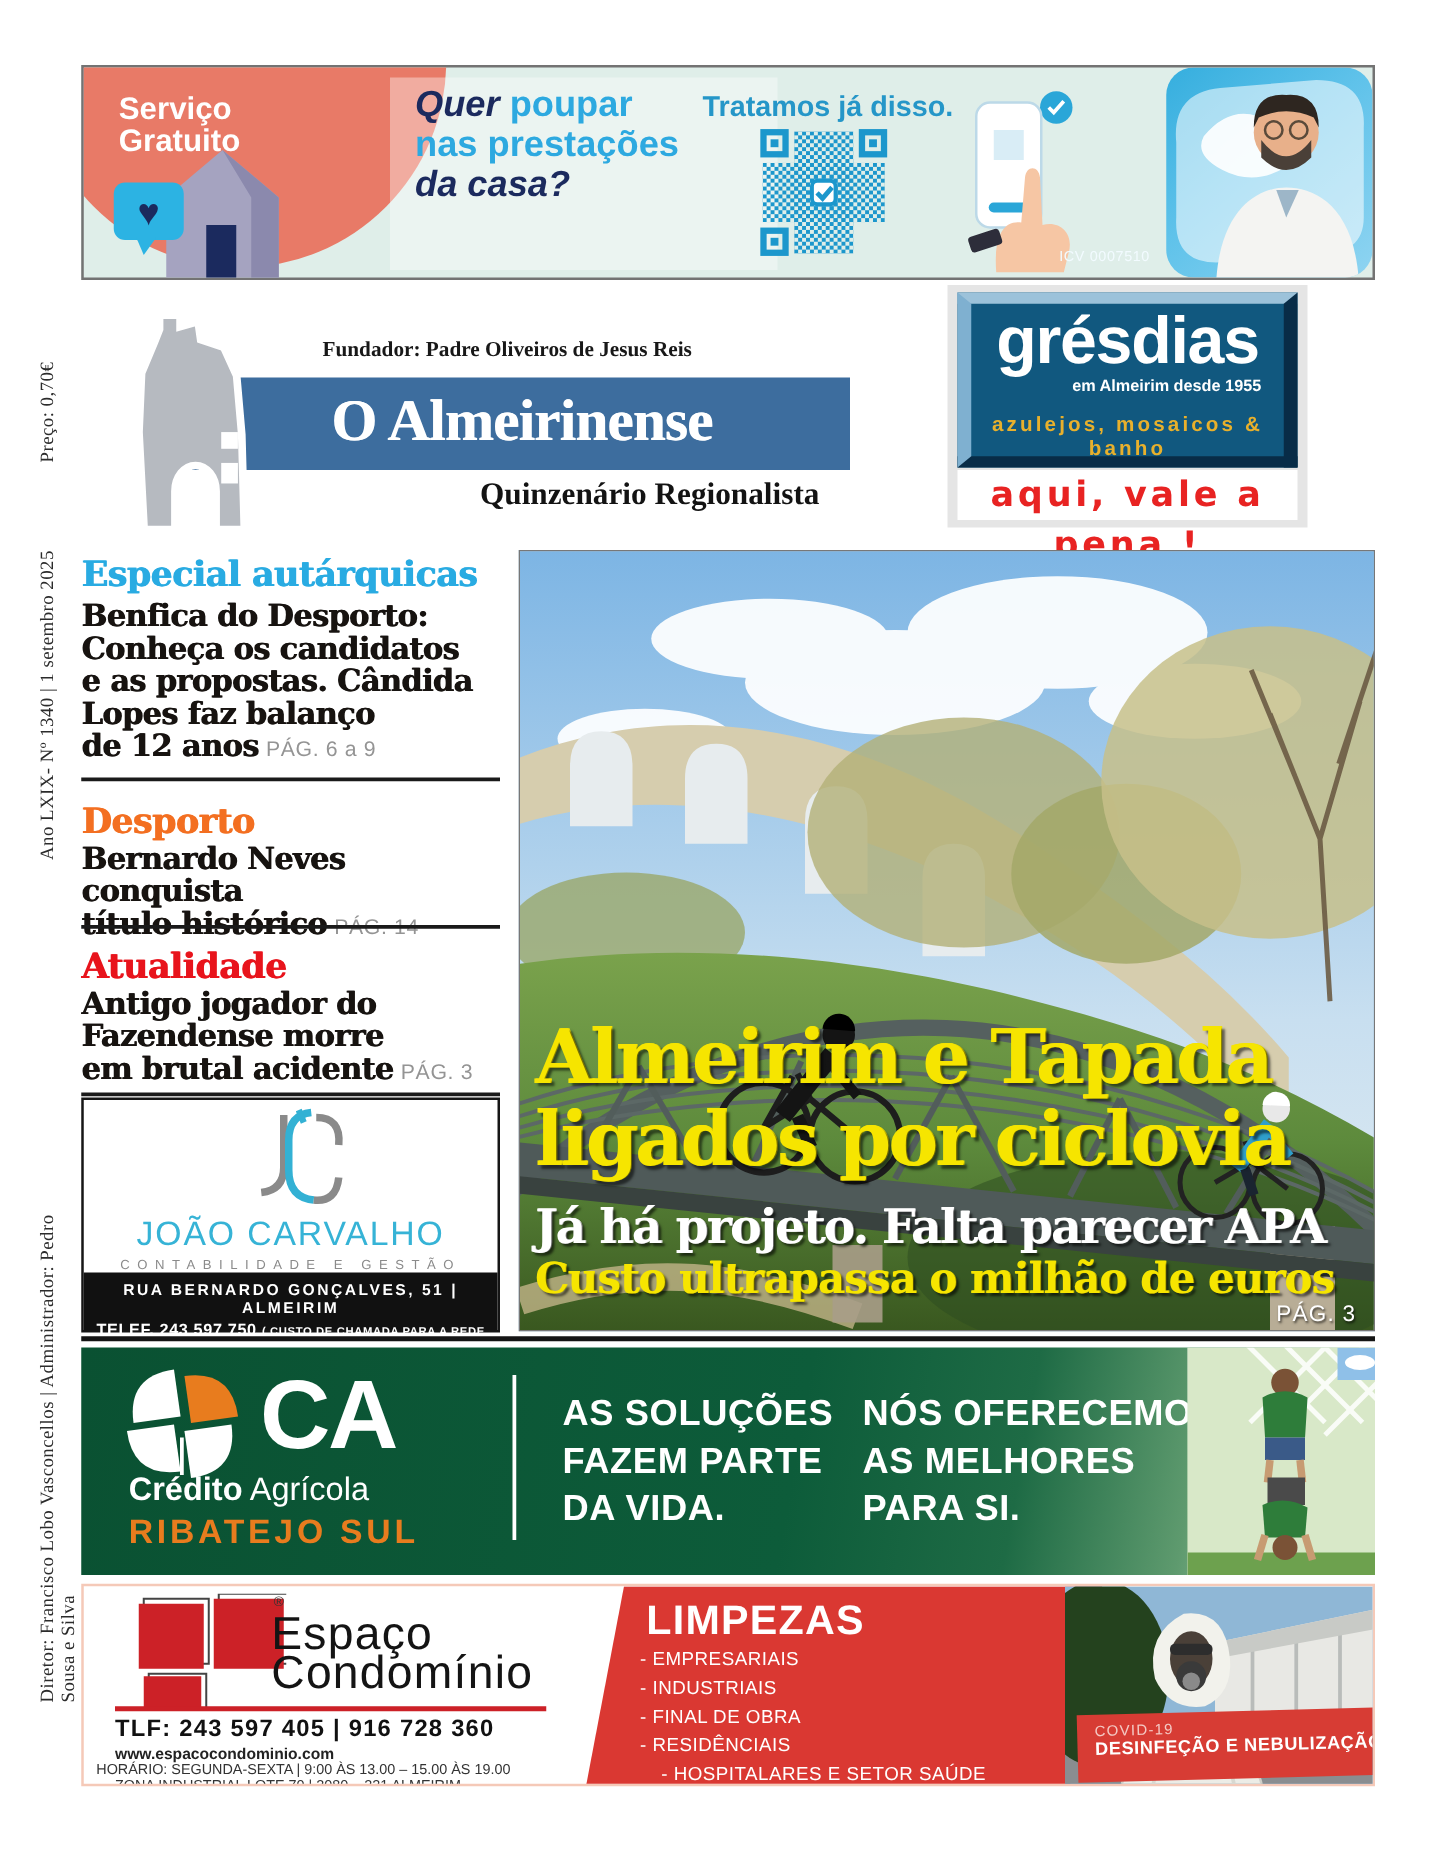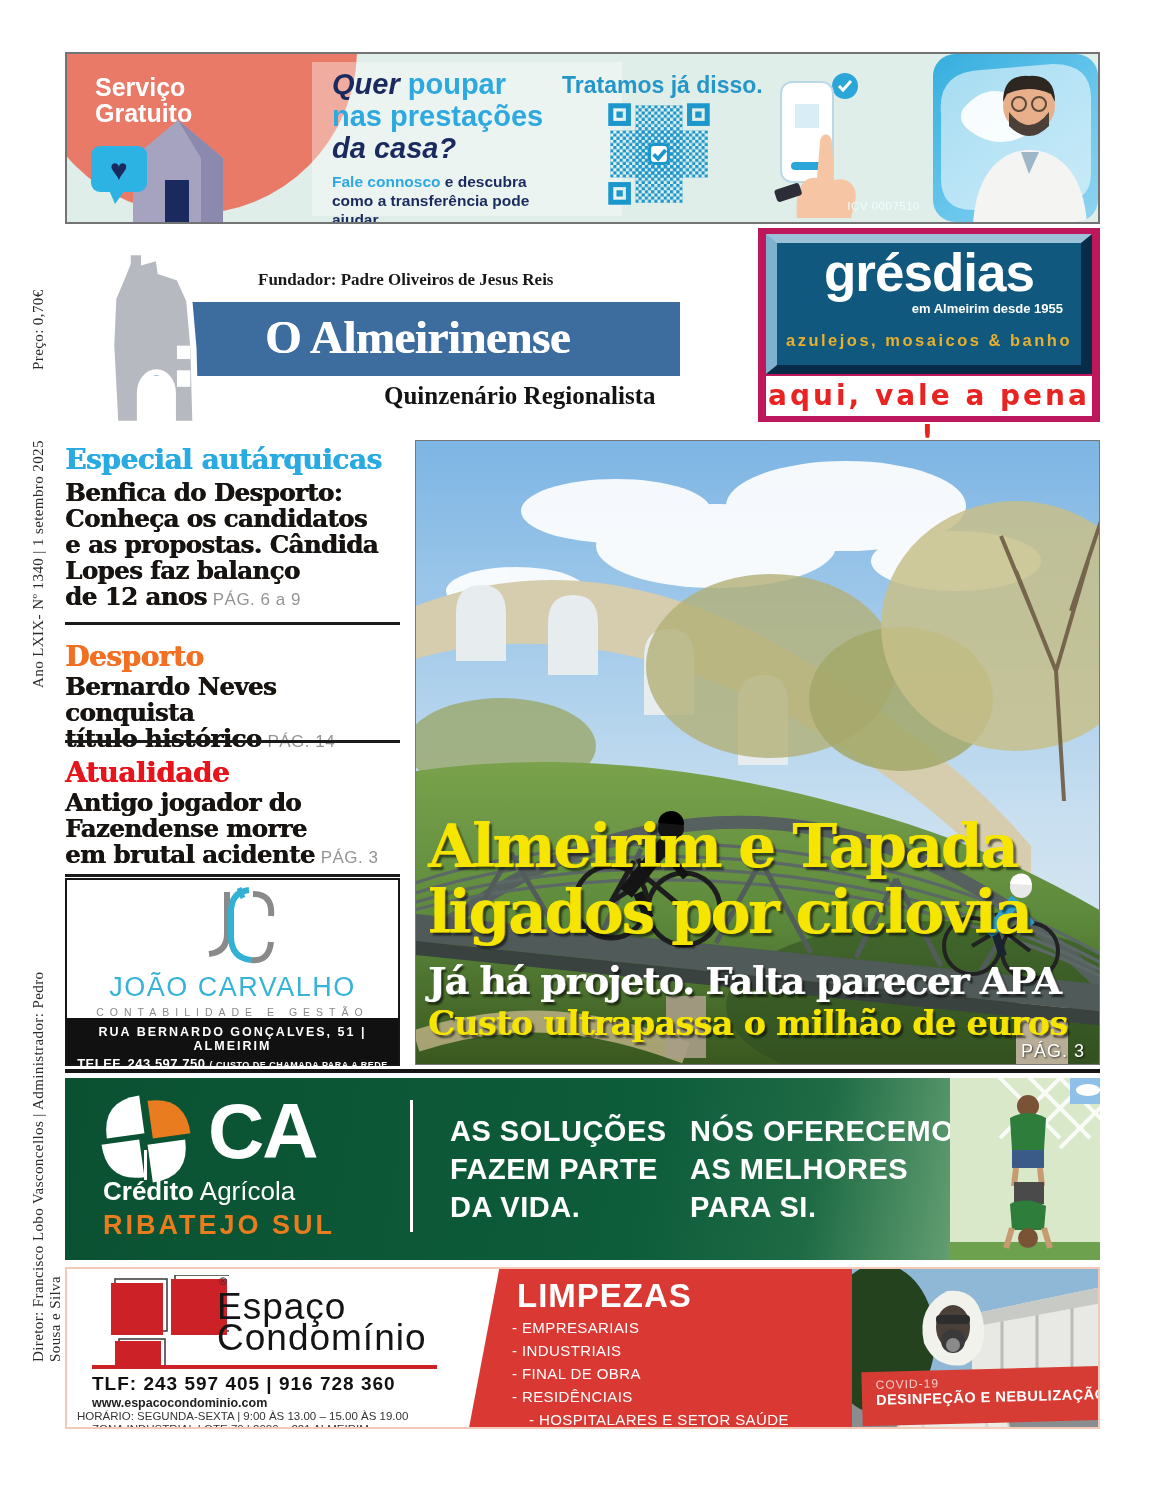--- a/index.html
+++ b/index.html
@@ -28,21 +28,21 @@
   .icv{position:absolute;right:178px;bottom:10px;color:#f2fbff;font-size:11.5px;letter-spacing:.5px;}
   
   .founder{left:258px;top:270px;font-family:"Liberation Serif","DejaVu Serif",serif;font-weight:bold;
            font-size:17px;color:#181818;}
   .title-bar{left:135px;top:302px;width:545px;height:74px;background:#3d6d9e;}
   .np-title{position:absolute;left:130px;top:8px;color:#fff;font-family:"Liberation Serif","DejaVu Serif",serif;
             font-weight:bold;font-size:47px;letter-spacing:-.5px;text-shadow:.6px 0 #fff;}
   .np-sub{left:384px;top:382px;font-family:"Liberation Serif","DejaVu Serif",serif;font-weight:bold;font-size:25px;color:#131313;}
   .logo-church{left:92px;top:247px;}
   
-  .gres{left:758px;top:228px;width:342px;height:194px;background:#be185d;box-sizing:border-box;}
+  .gres{left:758px;top:228px;width:288px;height:194px;background:#e5e5e5;box-sizing:border-box;}
   .gres-panel{position:absolute;left:8px;top:6px;right:8px;height:140px;background:#11587f;box-sizing:border-box;
               border-left:11px solid #7fb0d0;border-top:9px solid #9cc2da;border-right:11px solid #082c47;border-bottom:9px solid #082c47;}
   .gres-brand{position:absolute;left:0;right:0;top:2px;text-align:center;color:#fff;font-weight:bold;font-size:53px;
               letter-spacing:-1px;line-height:56px;}
   .gres-since{position:absolute;right:18px;top:58px;color:#fff;font-weight:bold;font-size:13px;}
   .gres-prod{position:absolute;left:0;right:0;top:88px;text-align:center;color:#e8b02c;font-weight:bold;
              font-size:16.5px;letter-spacing:2.5px;}
   .gres-strip{position:absolute;left:8px;right:8px;bottom:6px;height:40px;background:#fff;text-align:center;}
   .gres-slogan{color:#e82322;font-weight:bold;font-size:28px;letter-spacing:3px;line-height:40px;
                font-family:"DejaVu Sans",sans-serif;}
@@ -127,21 +127,20 @@
       <rect x="18" y="28" width="56" height="46" rx="9" fill="#2cb3e3"></rect>
       <polygon points="36,72 52,72 42,86" fill="#2cb3e3"></polygon>
       <text x="46" y="62" font-size="30" text-anchor="middle" fill="#1b2a5e">♥</text>
     </svg>
     <div class="light-panel"></div>
     <div class="bank-headline">
       <div><span class="navy-t">Quer </span><span class="blue-t">poupar</span></div>
       <div class="blue-t">nas prestações</div>
       <div class="navy-t">da casa?</div>
     </div>
-    <div class="bank-body"><span class="blue-t">Fale connosco</span><span> e descubra como a transferência pode ajudar.</span></div>
     <div class="cta">Tratamos já disso.</div>
     <svg class="qr" width="104" height="104" viewBox="0 0 33 33">
       <defs>
         <pattern id="qdots" width="2" height="2" patternUnits="userSpaceOnUse">
           <rect width="1" height="1" fill="#1c97cc"></rect>
             <rect x="1" y="1" width="1" height="1" fill="#1c97cc"></rect>
         </pattern>
       </defs>
       <rect x="9" y="1" width="15" height="31" fill="url(#qdots)"></rect>
       <rect x="1" y="9" width="31" height="15" fill="url(#qdots)"></rect>

